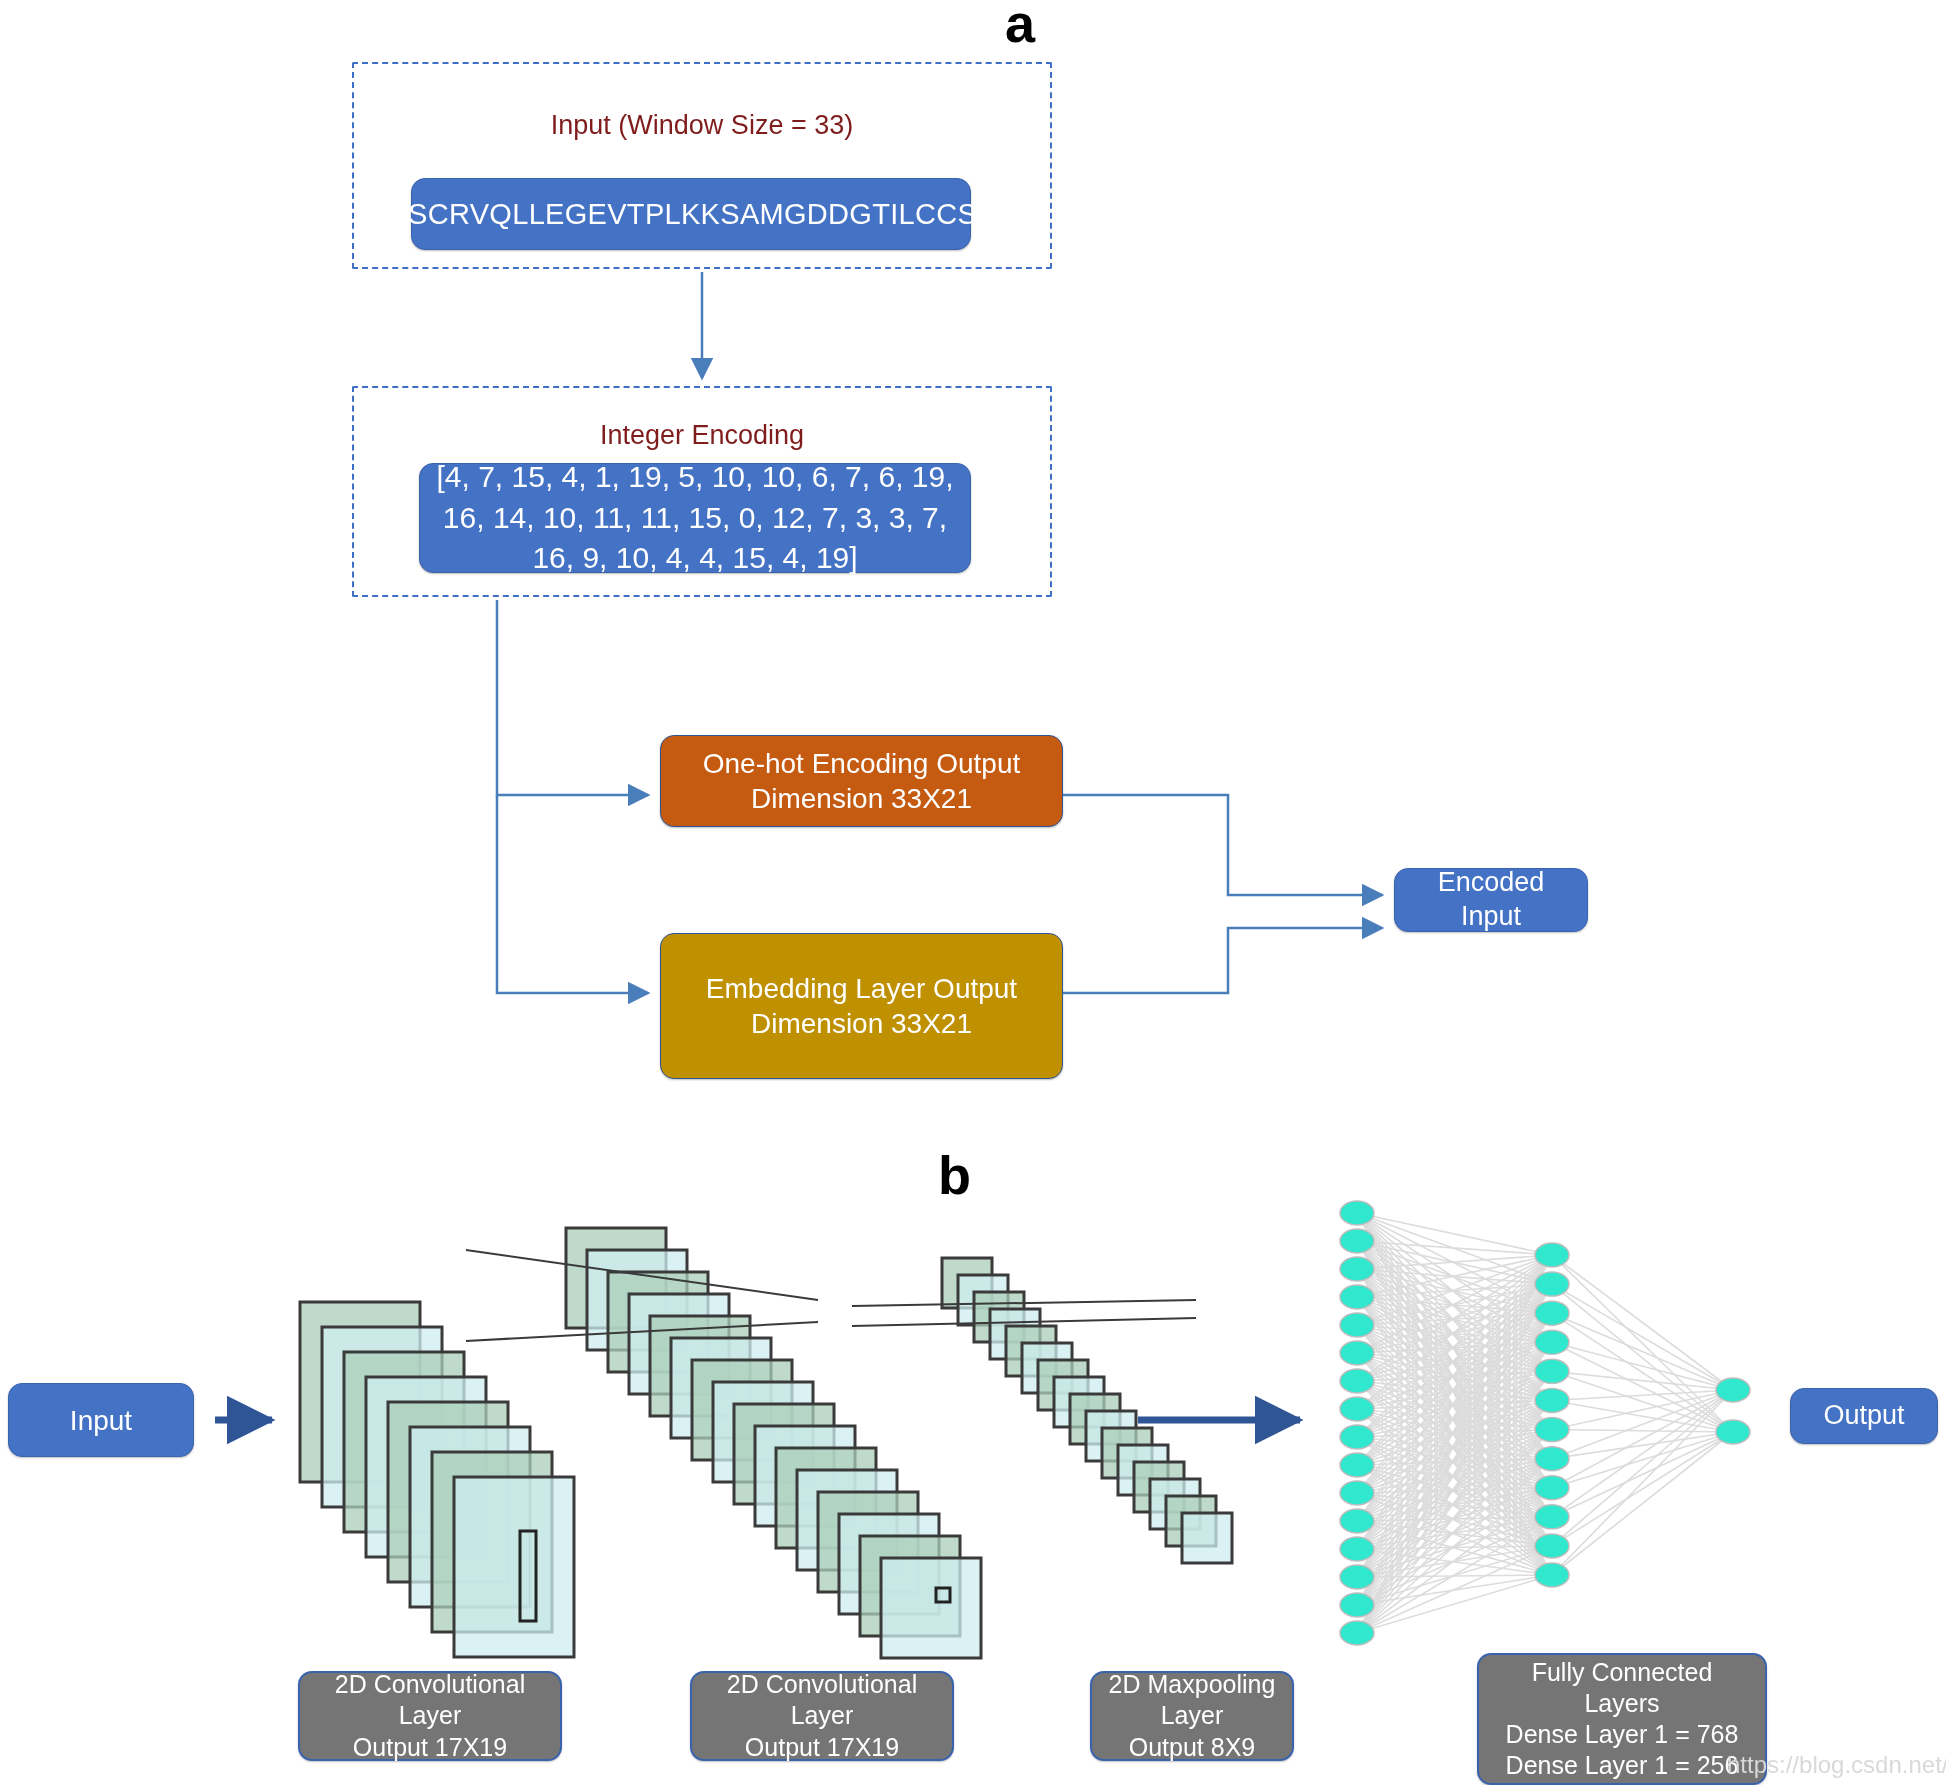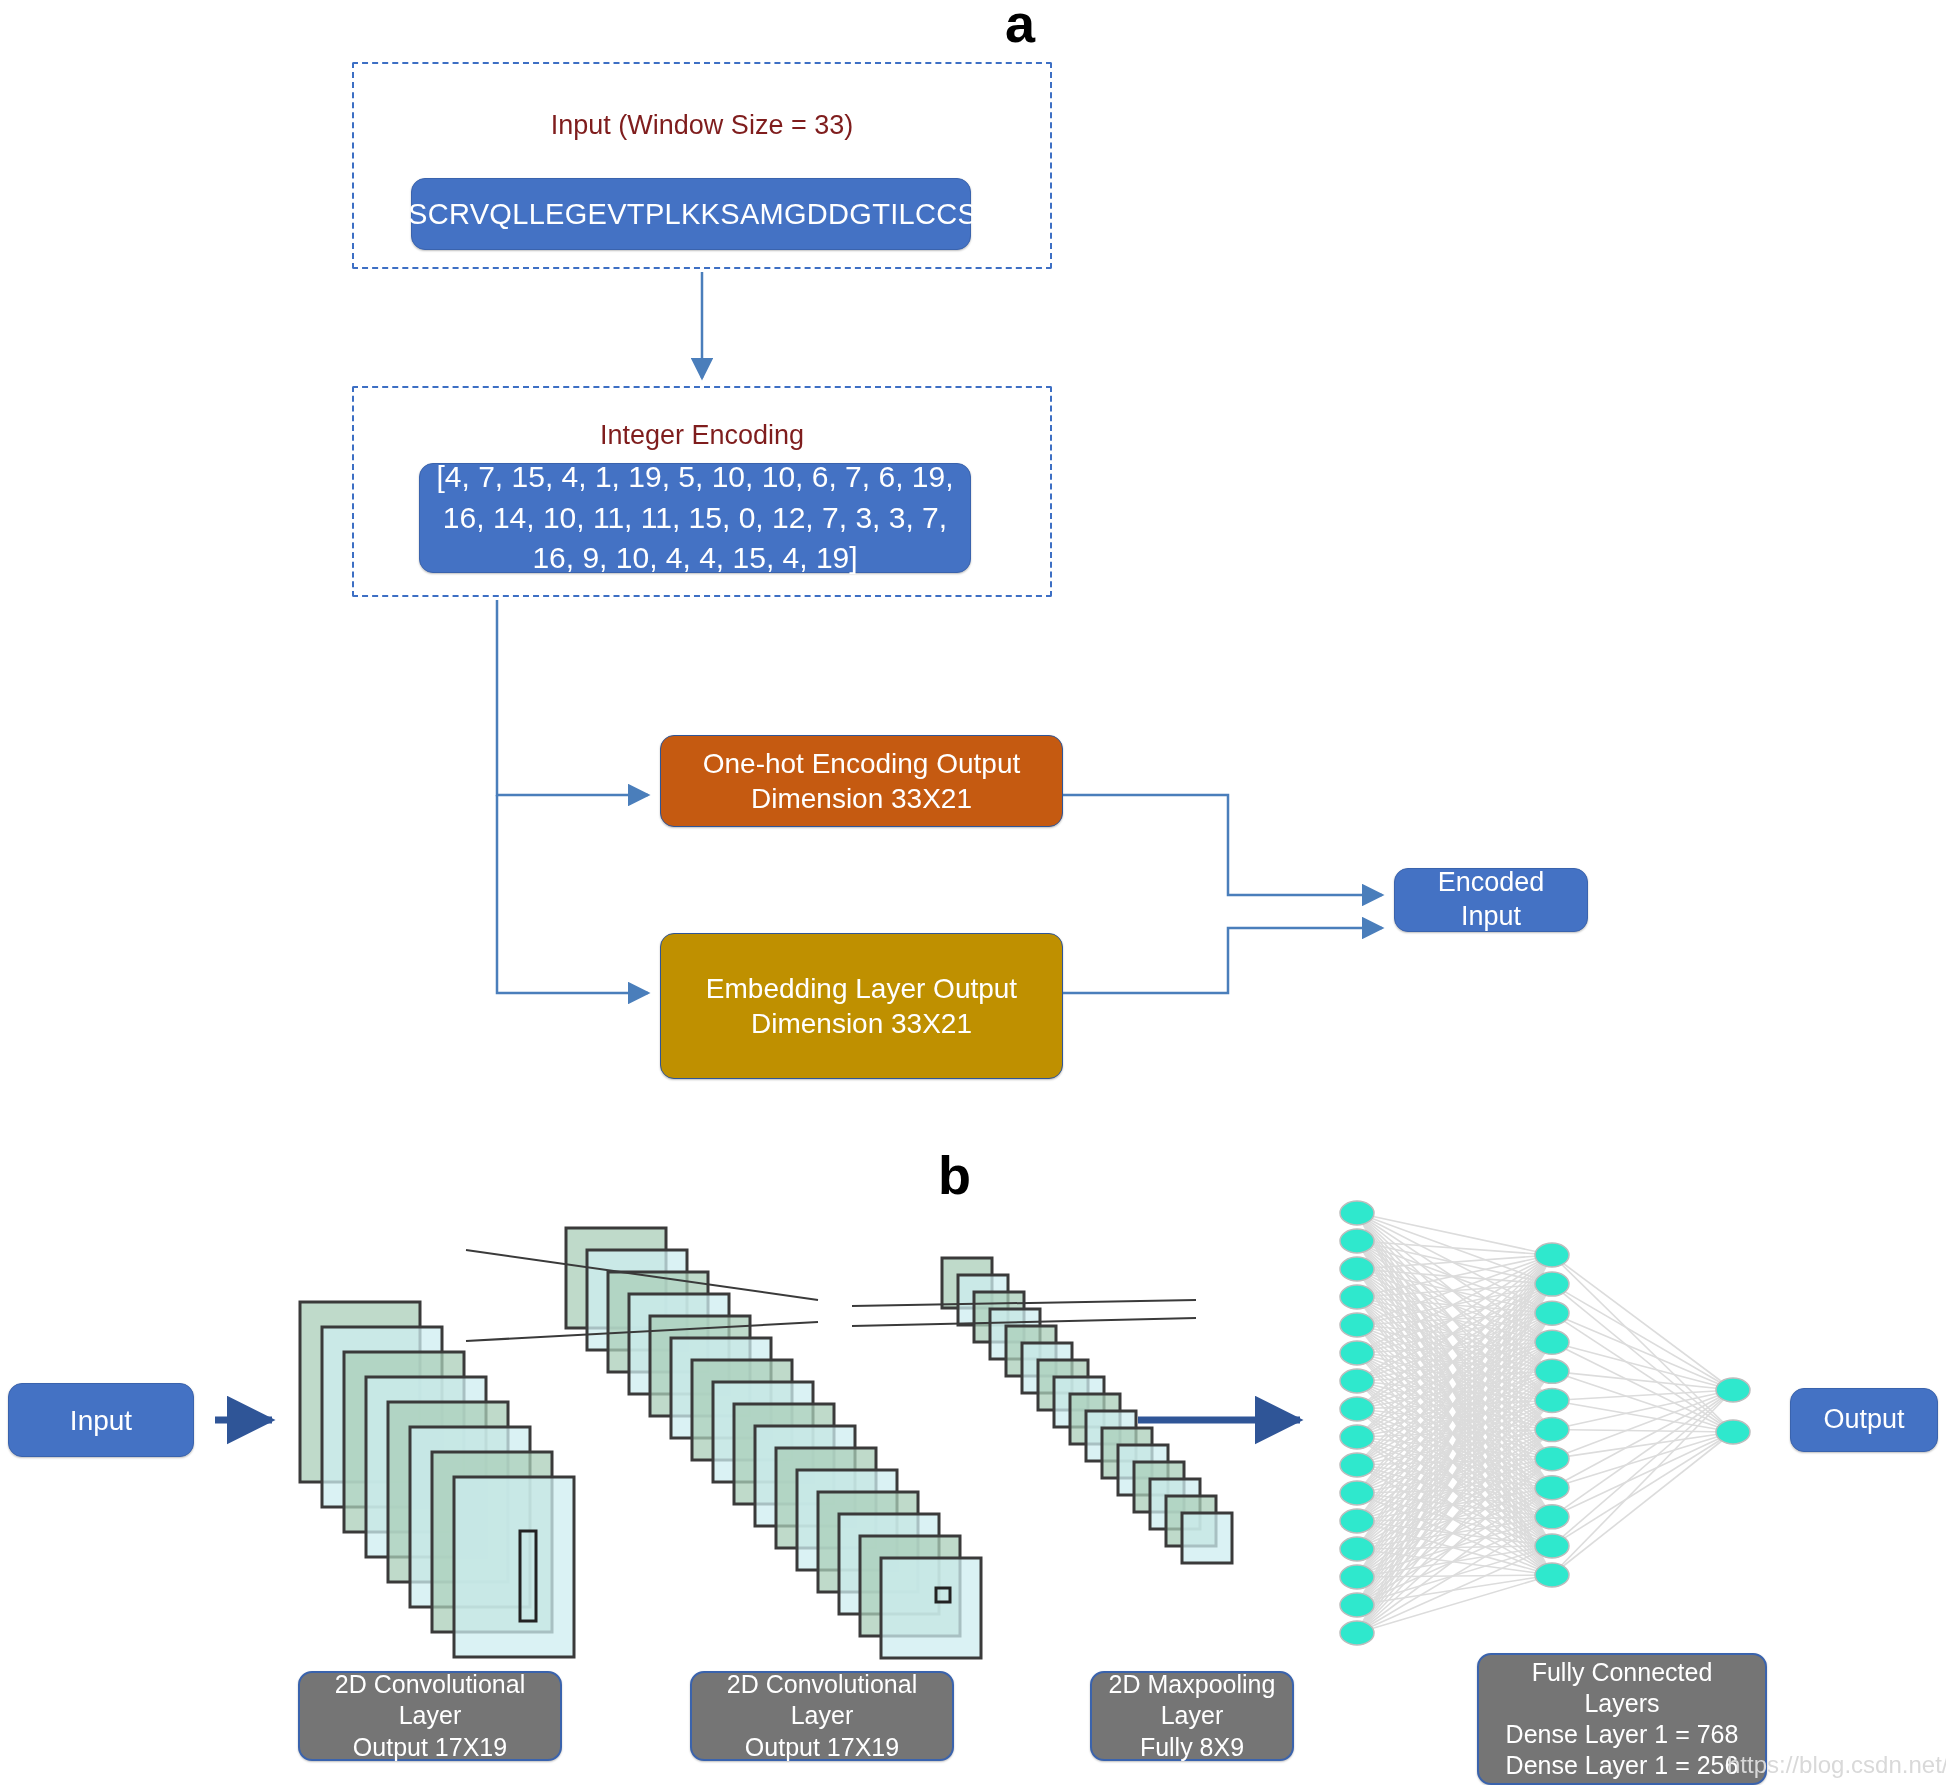--- a/index.html
+++ b/index.html
@@ -85,21 +85,21 @@
   <div>
     <div>Encoded</div>
     <div>Input</div>
   </div>
 </div>
 
 <div class="abs panel-letter" style="left:938px;top:1148px;">b</div>
 
 <div class="abs rbox blue" style="left:8px;top:1383px;width:186px;height:74px;font-size:28px;">Input</div>
 
-<div class="abs rbox blue" style="left:1790px;top:1388px;width:148px;height:64px;font-size:27px;">Output</div>
+<div class="abs rbox blue" style="left:1790px;top:1388px;width:148px;height:56px;font-size:27px;">Output</div>
 
 <div class="abs rbox grey" style="left:298px;top:1671px;width:264px;height:90px;font-size:25px;">
   <div>
     <div>2D Convolutional</div>
     <div>Layer</div>
     <div>Output 17X19</div>
   </div>
 </div>
 
 <div class="abs rbox grey" style="left:690px;top:1671px;width:264px;height:90px;font-size:25px;">
@@ -107,21 +107,21 @@
     <div>2D Convolutional</div>
     <div>Layer</div>
     <div>Output 17X19</div>
   </div>
 </div>
 
 <div class="abs rbox grey" style="left:1090px;top:1671px;width:204px;height:90px;font-size:25px;">
   <div>
     <div>2D Maxpooling</div>
     <div>Layer</div>
-    <div>Fully 8X9</div>
+    <div>Output 8X9</div>
   </div>
 </div>
 
 <div class="abs rbox grey" style="left:1477px;top:1653px;width:290px;height:132px;font-size:25px;">
   <div>
     <div>Fully Connected</div>
     <div>Layers</div>
     <div>Dense Layer 1 = 768</div>
     <div>Dense Layer 1 = 256</div>
   </div>

